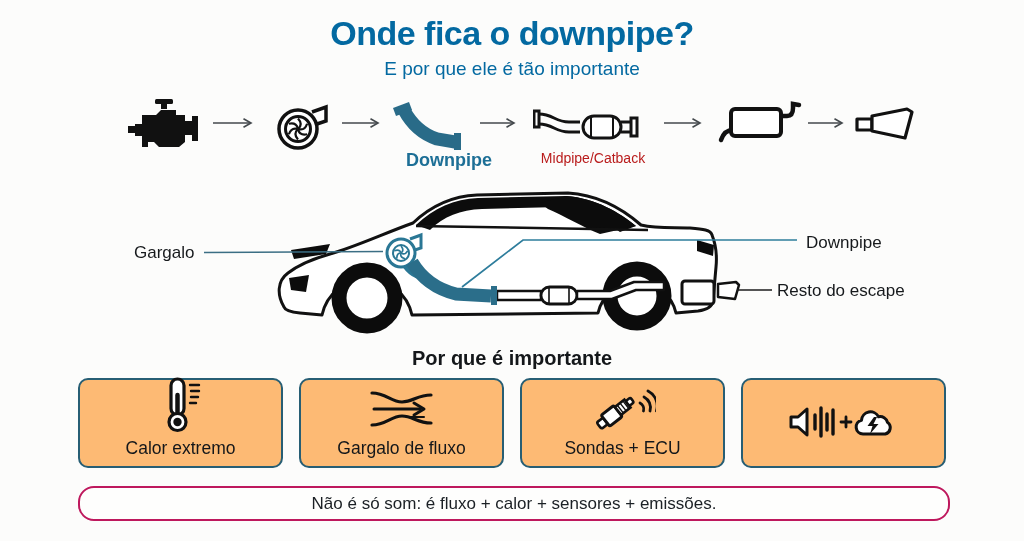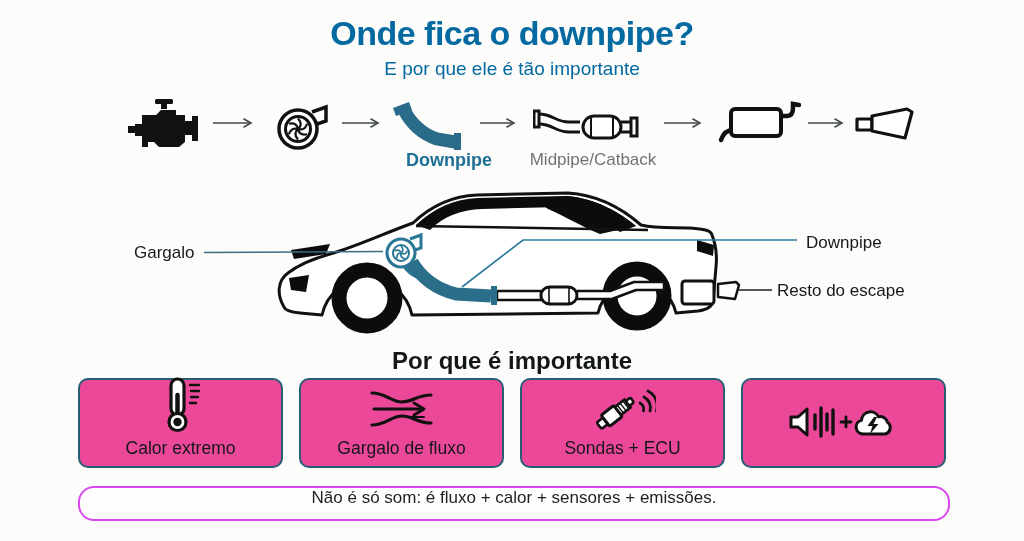--- a/index.html
+++ b/index.html
@@ -10,41 +10,41 @@
   }
   .abs{position:absolute;}
   .title{
     top:14px;left:0;width:1024px;text-align:center;
     font-size:34px;font-weight:700;letter-spacing:-0.5px;color:#0369a1;
   }
   .subtitle{
     top:58px;left:0;width:1024px;text-align:center;
     font-size:19px;font-weight:500;color:#0369a1;
   }
-  .flow-label{font-size:17px;color:#737373;text-align:center;}
+  .flow-label{font-size:14px;color:#b91c1c;text-align:center;}
   .flow-label.hl{font-weight:700;font-size:18px;color:#1d6f96;}
   .car-label{font-size:17px;font-weight:500;color:#16191c;white-space:nowrap;}
   .why-heading{
     top:347px;left:0;width:1024px;text-align:center;
-    font-size:24px;font-weight:700;color:#14171a;
+    font-size:20px;font-weight:700;color:#14171a;
   }
   .cards{
     top:378px;left:78px;width:868px;height:90px;
     display:flex;gap:16px;
   }
   .card{
-    flex:1;background:#ec4899;border:2px solid #275e74;border-radius:10px;
+    flex:1;background:#fdba74;border:2px solid #275e74;border-radius:10px;
     display:flex;flex-direction:column;align-items:center;justify-content:center;gap:5px;
   }
   .card .icon-slot{height:46px;display:flex;align-items:flex-end;justify-content:center;}
   .card .card-label{font-size:17.5px;font-weight:500;color:#14171a;}
   .footer-banner{
     top:486px;left:78px;width:868px;height:31px;
-    background:#fefefd;border:2px solid #d946ef;border-radius:16px;
-    display:flex;justify-content:center;
+    background:#fefefd;border:2px solid #be185d;border-radius:16px;
+    display:flex;align-items:center;justify-content:center;
   }
   .footer-banner span{font-size:17px;font-weight:500;color:#1b2025;}
   svg{display:block;}
 </style>
 </head>
 <body>
 
 <div class="canvas">
 
   <div class="abs title">Onde fica o downpipe?</div>

